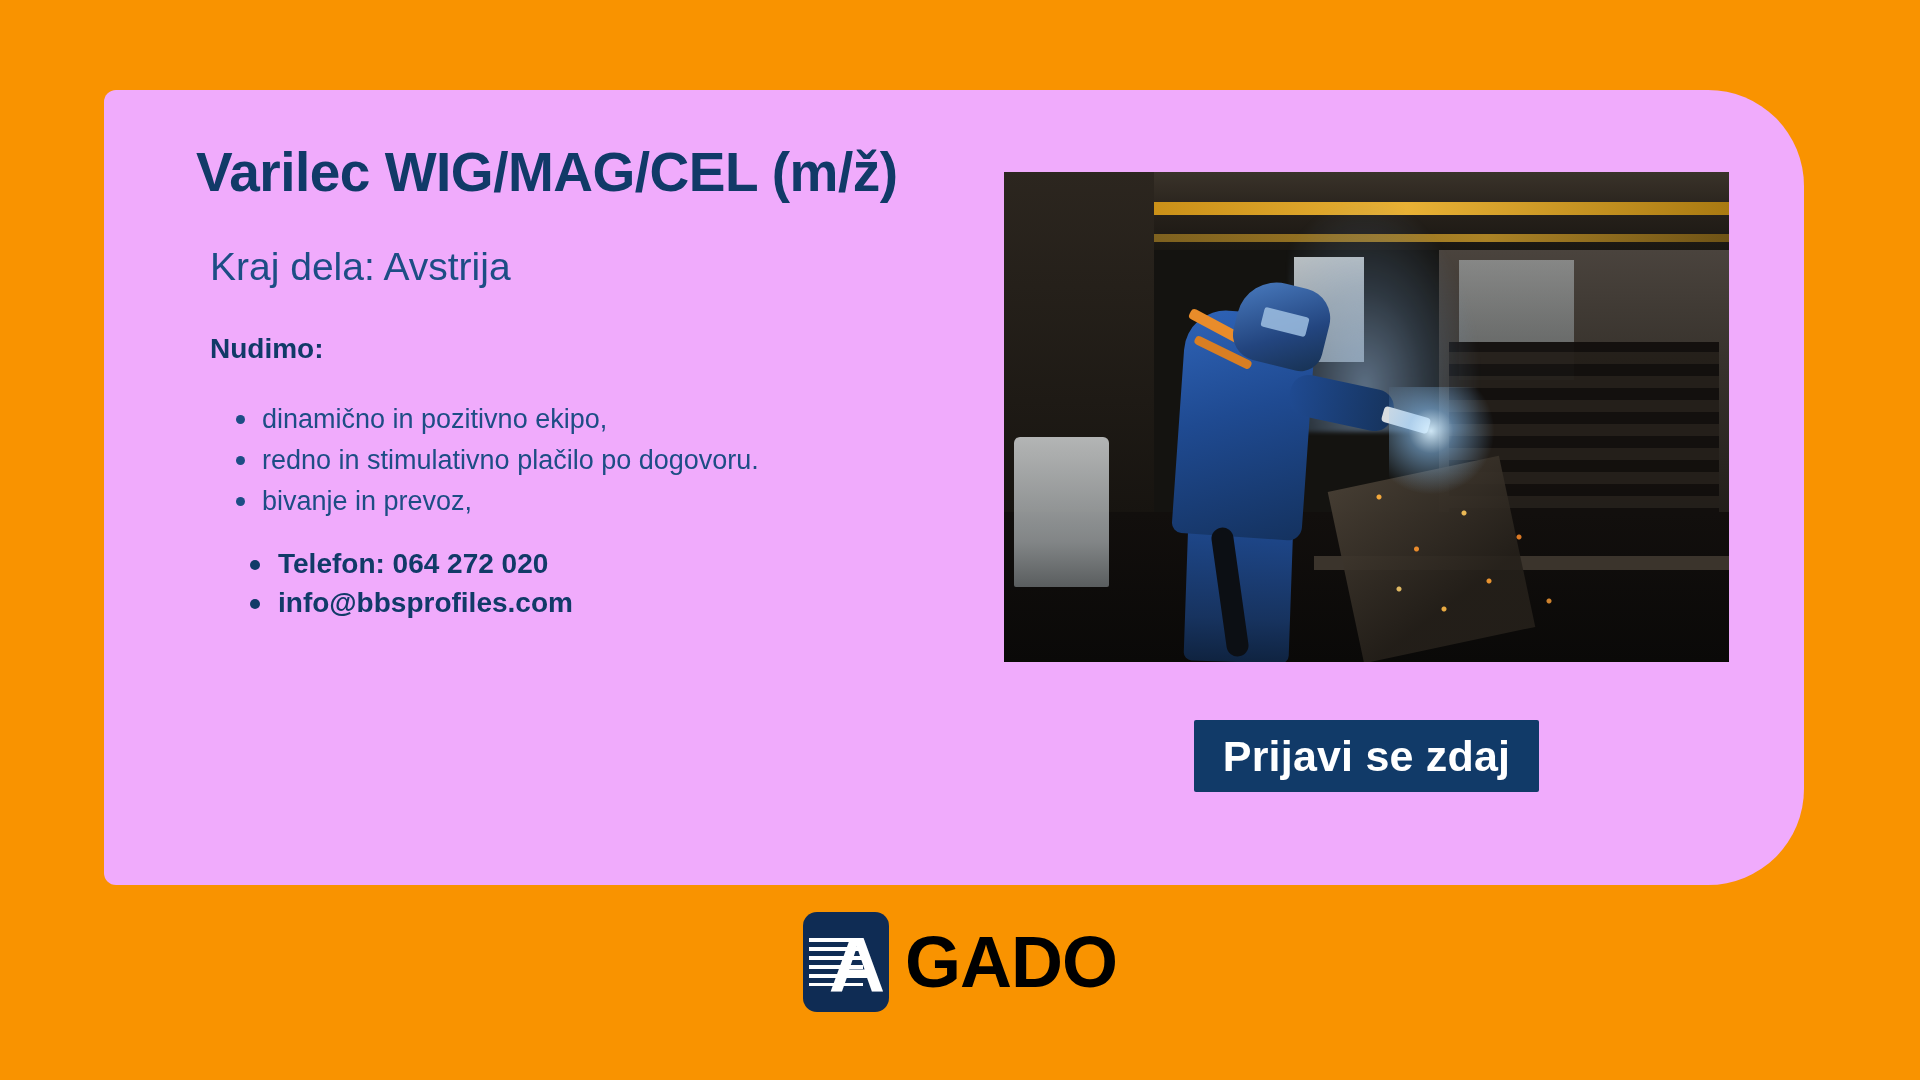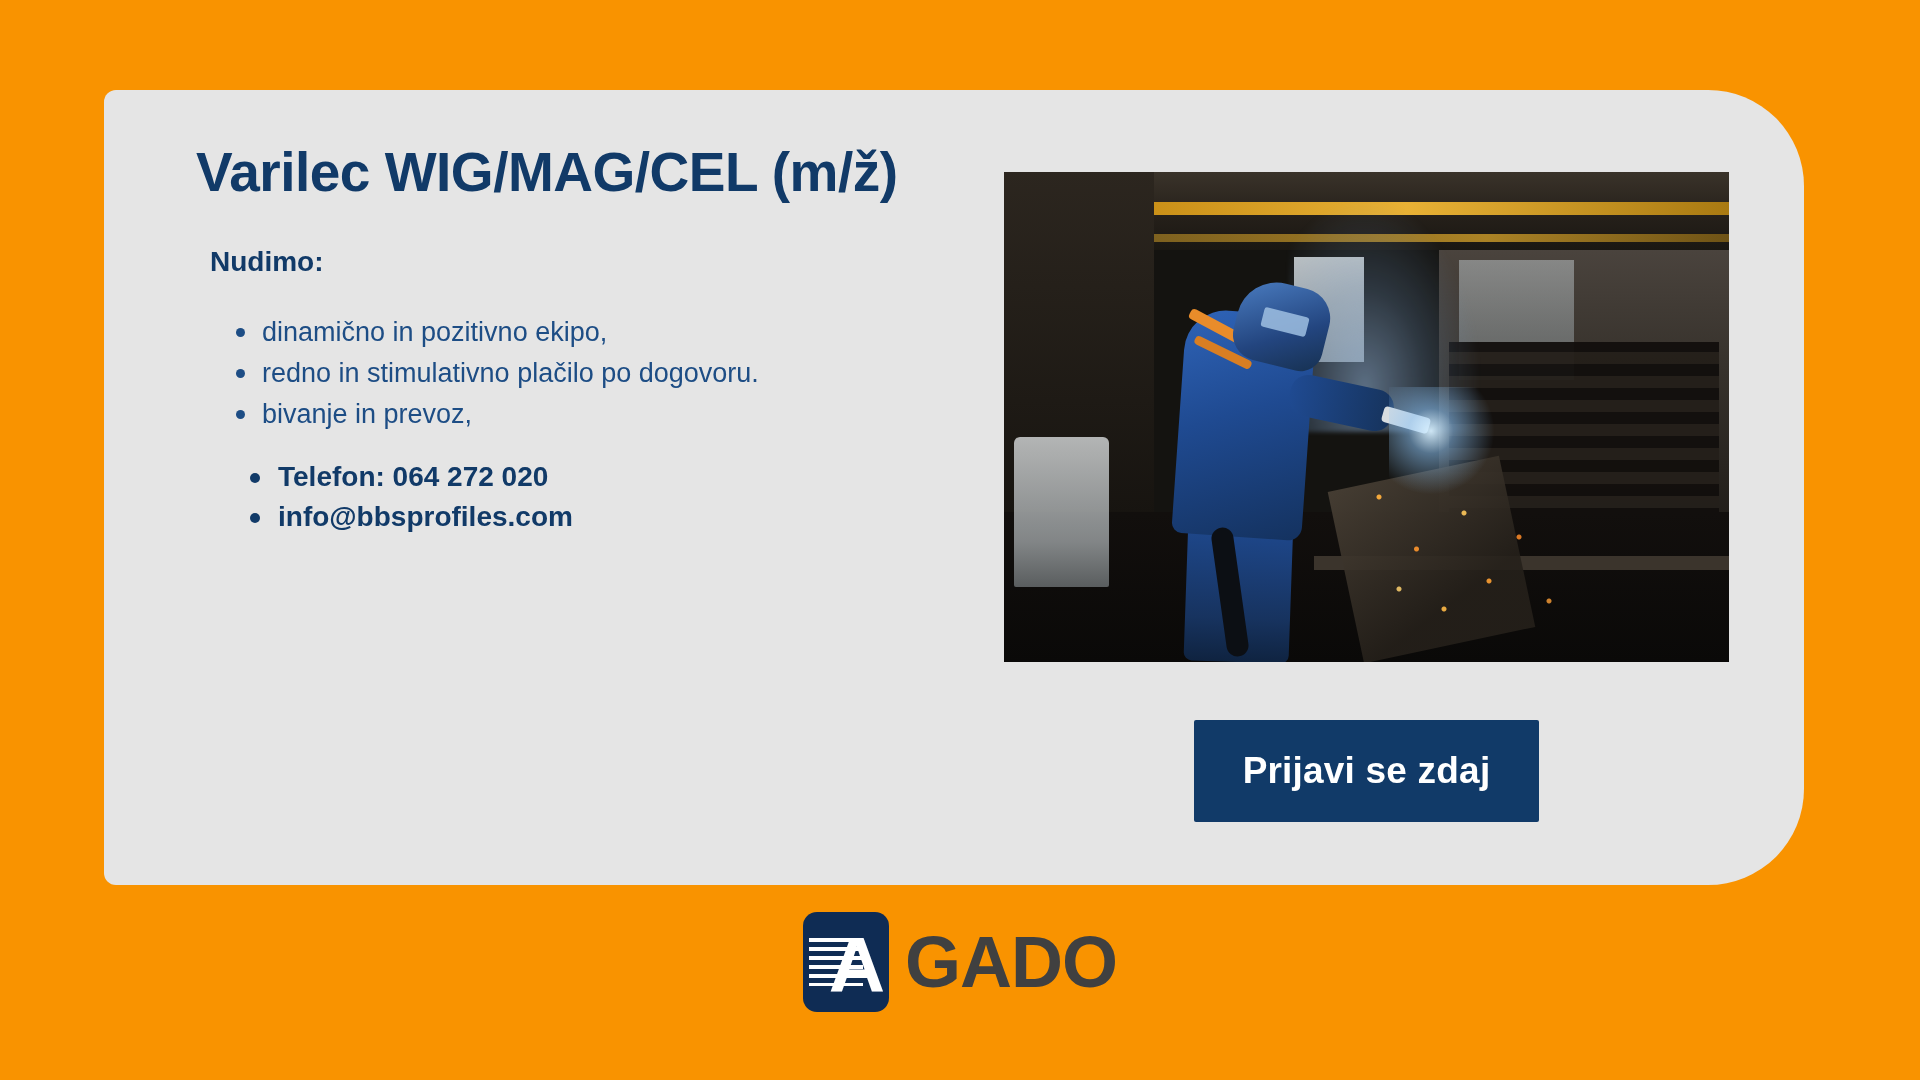--- a/index.html
+++ b/index.html
@@ -13,21 +13,21 @@
     background:#f99300;
     font-family:"Liberation Sans", sans-serif;
     position:relative;
   }
 
   
   .card {
     position:absolute;
     left:104px; top:90px;
     width:1700px; height:795px;
-    background:#e5e5e5;
+    background:#f0abfc;
     border-radius:12px 96px 96px 12px;
     overflow:hidden;
   }
 
   
   .left-col {
     position:absolute;
     left:92px; top:54px;
     width:900px;
   }
@@ -260,26 +260,26 @@
   }
 
   .cta-row {
     position:absolute;
     left:900px; top:630px;
     width:725px;
     display:flex;
     justify-content:center;
   }
   .cta-button {
-    width:345px; height:102px;
+    width:345px; height:72px;
     background:#113a68;
     border:none;
     color:#ffffff;
     font-family:"Liberation Sans", sans-serif;
-    font-size:37px;
+    font-size:43px;
     font-weight:bold;
     letter-spacing:.2px;
     cursor:pointer;
     border-radius:2px;
   }
 
   
   .footer {
     position:absolute;
     left:0; top:912px;
@@ -314,35 +314,36 @@
     font-family:"Liberation Sans", sans-serif;
     font-size:78px;
     font-weight:bold;
     line-height:74px;
     text-align:center;
   }
   .logo-text {
     font-family:"Liberation Sans", sans-serif;
     font-size:72px;
     font-weight:bold;
-    color:#404040;
+    color:#000000;
     letter-spacing:-1px;
     line-height:1;
     margin-left:16px;
   }
 </style>
 </head>
 <body>
 
 <div class="card">
 
   <div class="left-col">
 
     <h1 class="job-title">Varilec WIG/MAG/CEL (m/ž)</h1>
 
+    <div class="location">Kraj dela: Avstrija</div>
 
     <div class="offer-heading">Nudimo:</div>
 
     <ul class="offer-list">
       <li>dinamično in pozitivno ekipo,</li>
       <li>redno in stimulativno plačilo po dogovoru.</li>
       <li>bivanje in prevoz,</li>
     </ul>
 
 

